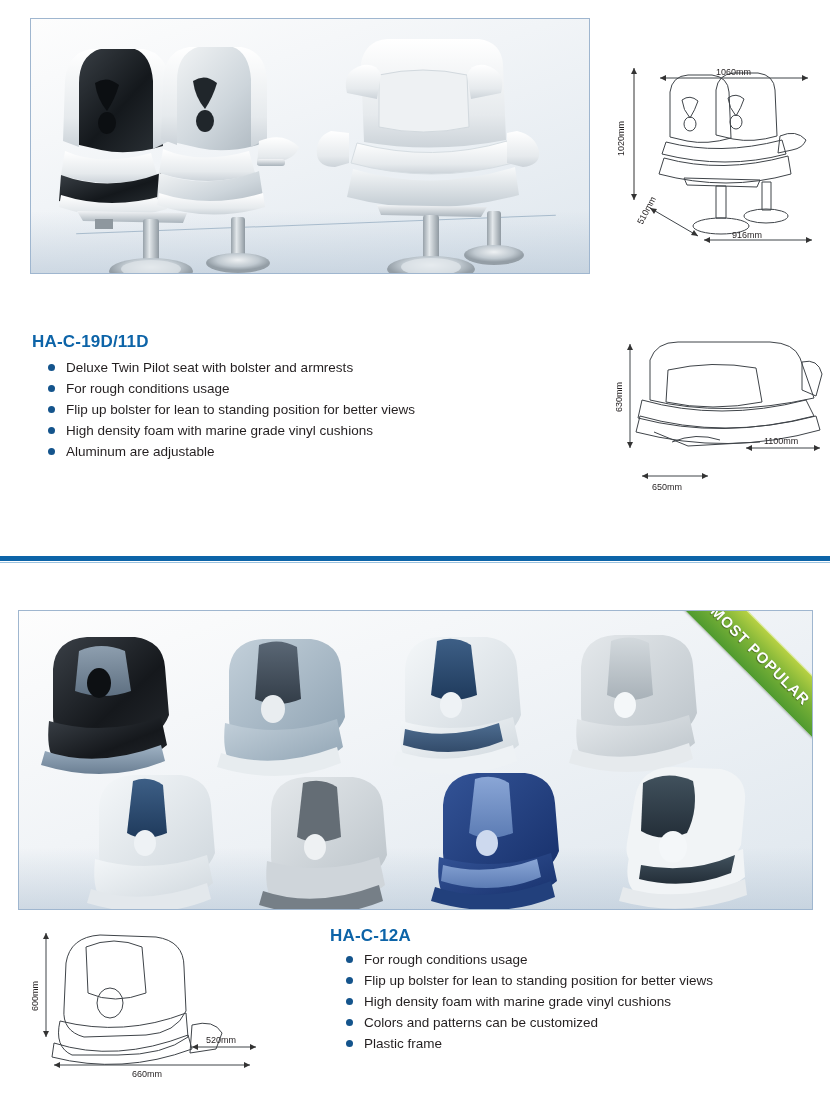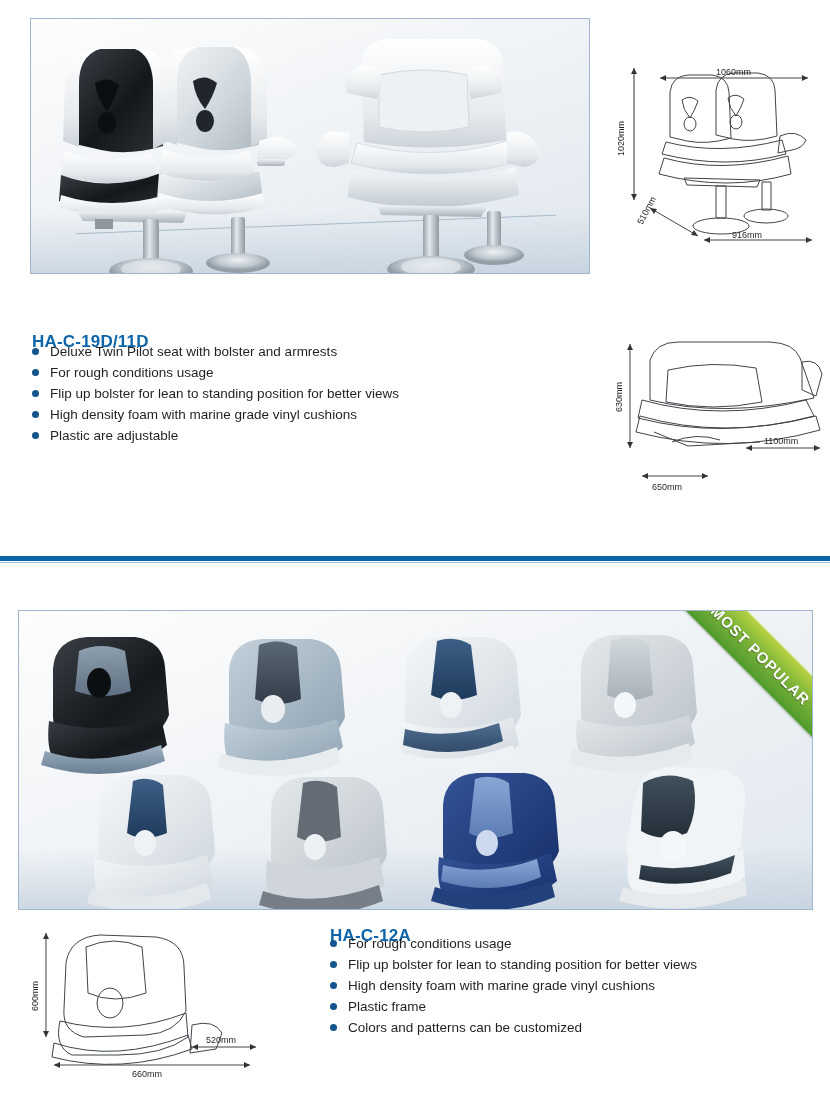--- a/index.html
+++ b/index.html
@@ -53,21 +53,21 @@
 
   
   .model-title {
     position: absolute;
     font-size: 17px; font-weight: bold;
     color: #0d64a8;
     letter-spacing: .2px;
   }
   .bullets {
     position: absolute;
-    margin: 0; padding: 0; list-style: none;
+    margin: 16px; padding: 0; list-style: none;
   }
   .bullets li {
     position: relative;
     padding-left: 20px;
     margin-bottom: 2px;
     font-size: 13.5px;
     line-height: 19px;
     color: #231f20;
   }
   .bullets li::before {
@@ -291,21 +291,21 @@
     </svg>
   </div>
 
   <h2 id="title-top" class="model-title">HA-C-19D/11D</h2>
 
   <ul id="bullets-top" class="bullets">
     <li>Deluxe Twin Pilot seat with bolster and armrests</li>
     <li>For rough conditions usage</li>
     <li>Flip up bolster for lean to standing position for better views</li>
     <li>High density foam with marine grade vinyl cushions</li>
-    <li>Plastic are adjustable</li>
+    <li>Aluminum are adjustable</li>
   </ul>
 </div>
 
 <div id="divider"></div>
 <div id="divider-thin"></div>
 
 <div id="section-bottom">
 
   <div id="hero-photo-bottom" class="photo-panel">
     <div class="floor-line"></div>
@@ -457,16 +457,16 @@
       <text x="108" y="152" font-size="9" fill="#231f20" font-family="Liberation Sans, sans-serif">660mm</text>
     </svg>
   </div>
 
   <h2 id="title-bottom" class="model-title">HA-C-12A</h2>
 
   <ul id="bullets-bottom" class="bullets">
     <li>For rough conditions usage</li>
     <li>Flip up bolster for lean to standing position for better views</li>
     <li>High density foam with marine grade vinyl cushions</li>
+    <li>Colors and patterns can be customized</li>
     <li>Plastic frame</li>
-    <li>Colors and patterns can be customized</li>
   </ul>
 </div>
 
 </body></html>

